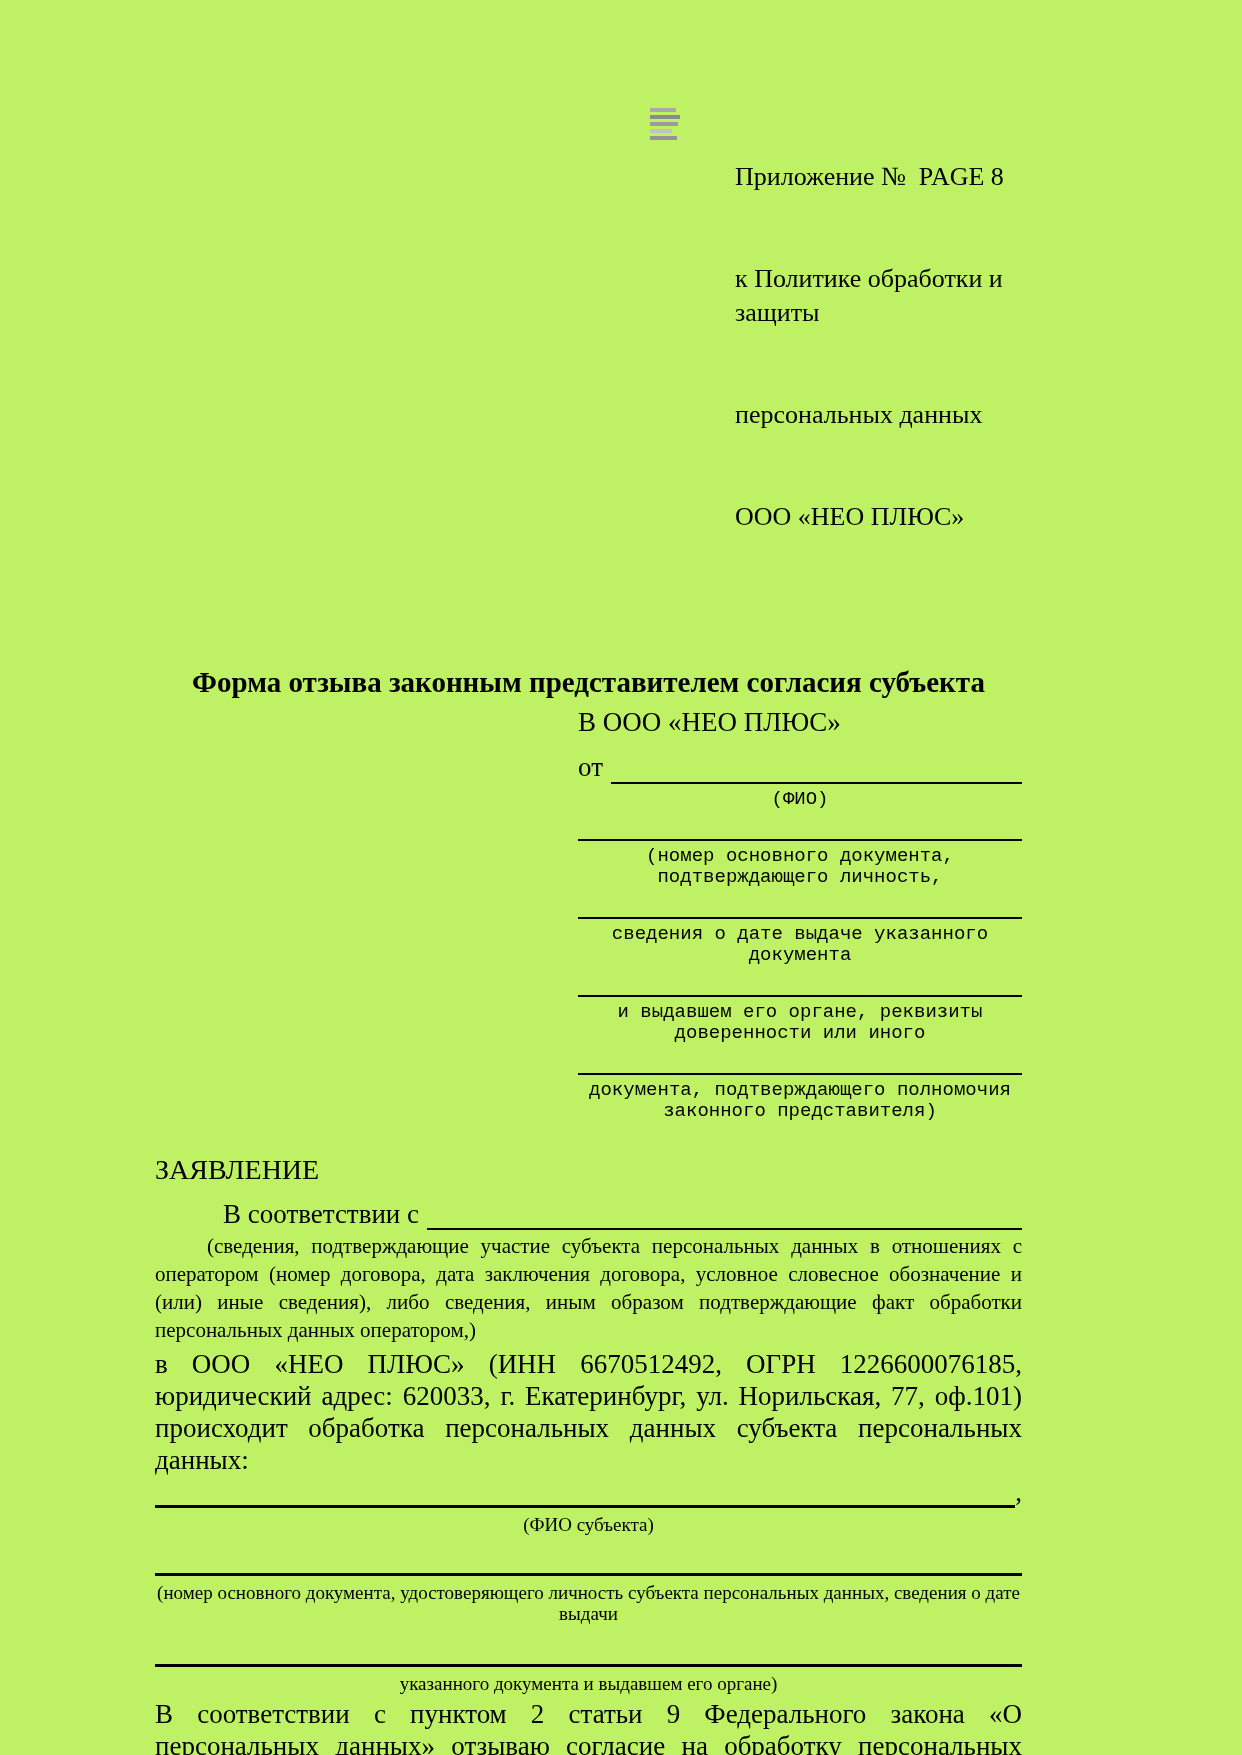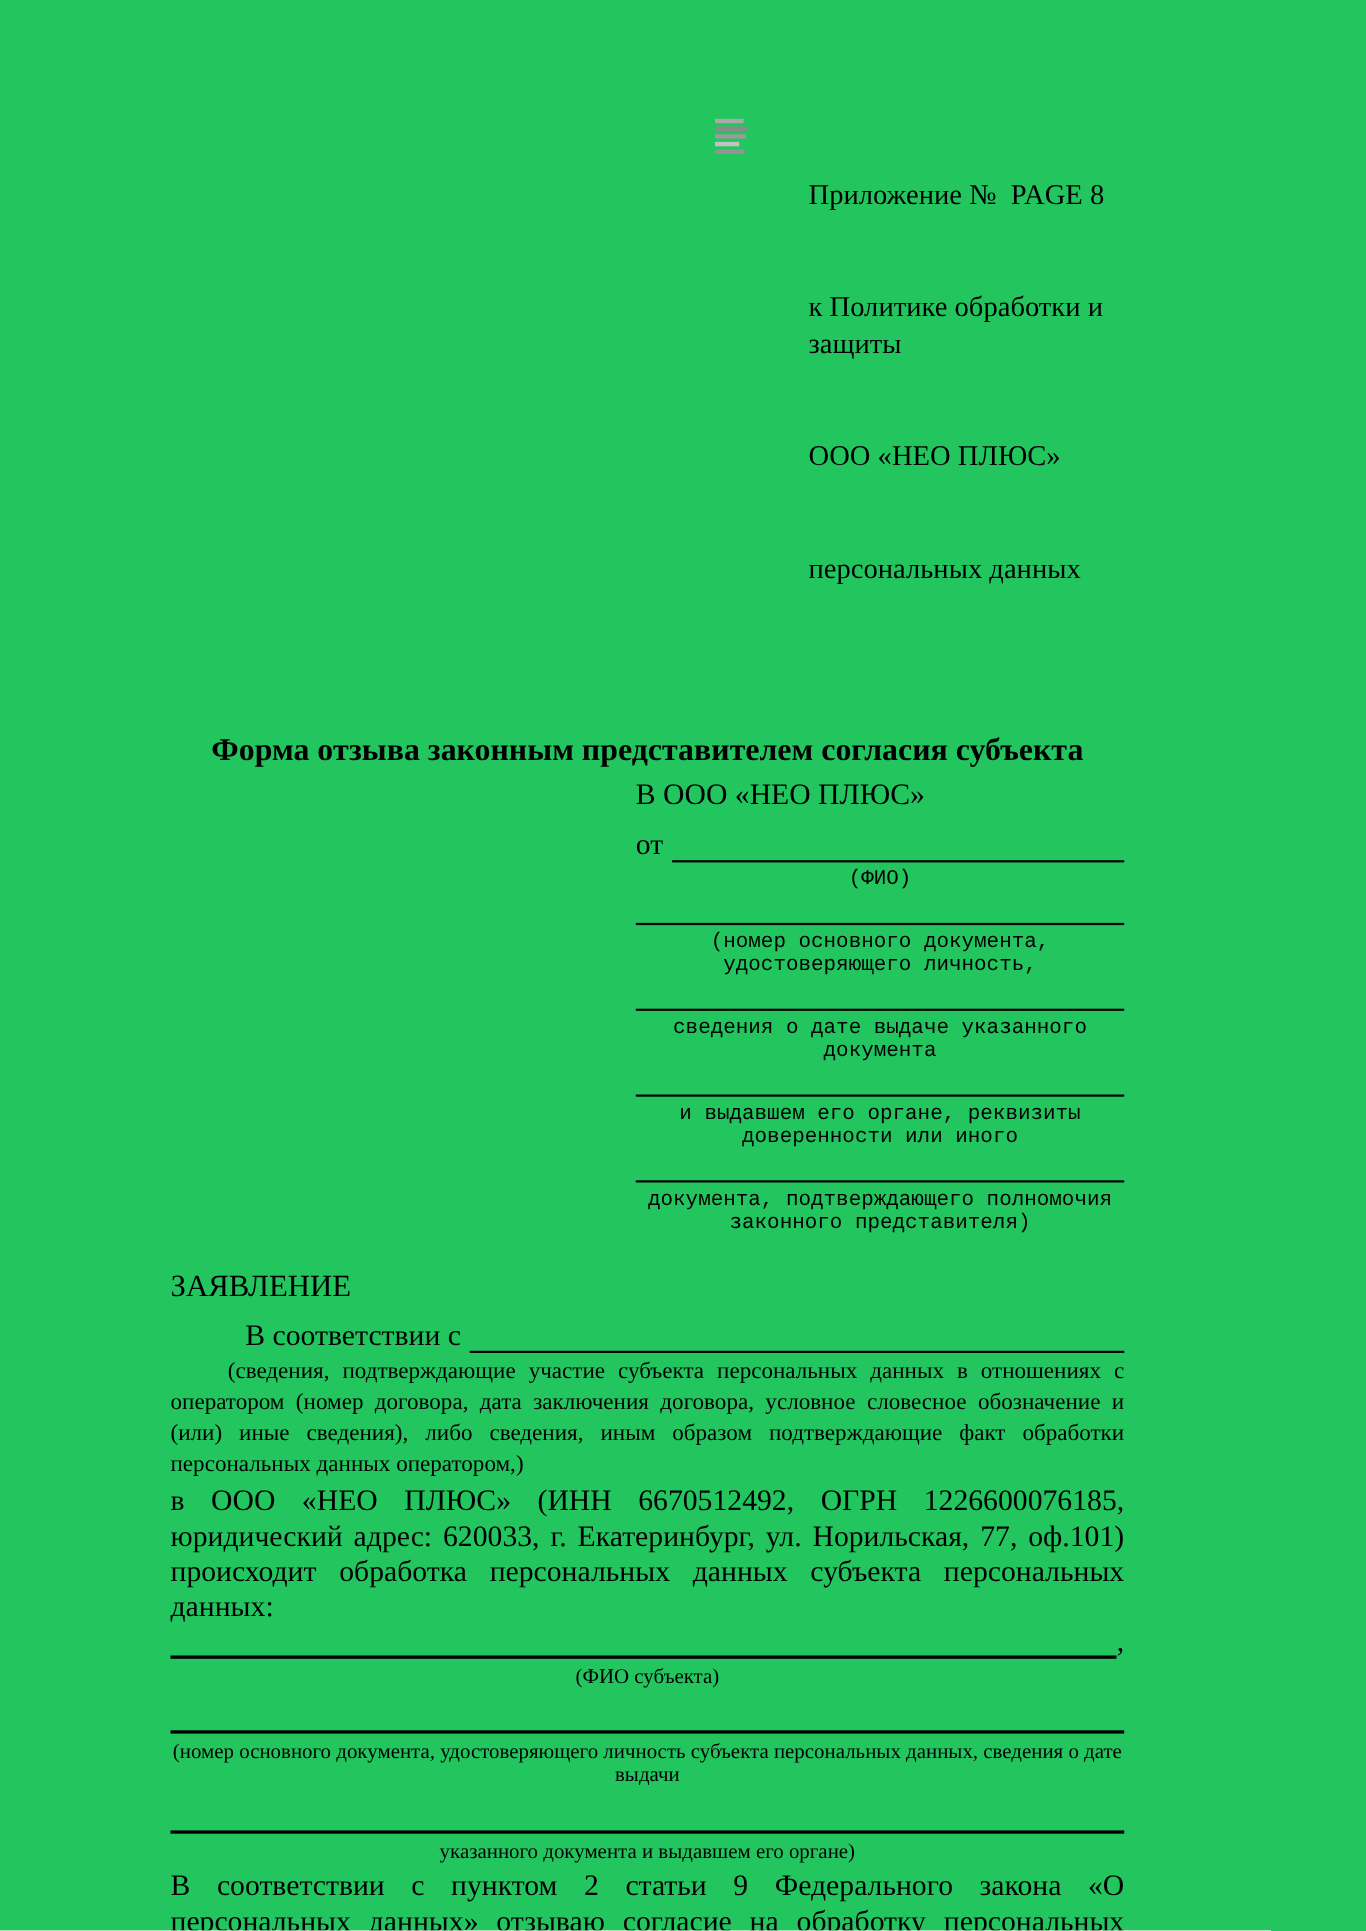--- a/index.html
+++ b/index.html
@@ -1,19 +1,19 @@
 <!DOCTYPE html>
 <html><head>
 <meta charset="utf-8">
 <style>
   html,body{margin:0;padding:0;background:#fff;}
   .page{
     position:relative;
     width:1242px;height:1755px;
-    background:#22c55e;color:#000;
+    background:#bef264;color:#000;
     font-family:"Liberation Serif","DejaVu Serif",serif;
     box-sizing:border-box;
     padding:0 220px 0 155px;
     overflow:hidden;
   }
   
   .artifact{position:absolute;left:650px;top:108px;width:30px;}
   .artifact i{display:block;height:4px;margin-bottom:3px;}
   .artifact i:nth-child(1){width:26px;background:#a9a9a9;}
   .artifact i:nth-child(2){width:30px;background:#8b8b8b;}
@@ -63,38 +63,38 @@
     <i></i>
       <i></i>
       <i></i>
       <i></i>
       <i></i>
   </div>
 
   <div class="header-block">
     <div>Приложение №  PAGE 8</div>
     <div>к Политике обработки и защиты</div>
+    <div>персональных данных</div>
     <div>ООО «НЕО ПЛЮС»</div>
-    <div>персональных данных</div>
   </div>
 
   <div class="title">
     <div>Форма отзыва законным представителем согласия субъекта</div>
   </div>
 
   <div class="addressee">
     <div class="to">В ООО «НЕО ПЛЮС»</div>
     <div class="from-row">
       <span class="label">от</span>
       <span class="fill"></span>
     </div>
     <div class="cap">(ФИО)</div>
 
     <div class="blank2"></div>
-    <div class="cap">(номер основного документа, удостоверяющего личность,</div>
+    <div class="cap">(номер основного документа, подтверждающего личность,</div>
 
     <div class="blank2"></div>
     <div class="cap">сведения о дате выдаче указанного документа</div>
 
     <div class="blank2"></div>
     <div class="cap">и выдавшем его органе, реквизиты доверенности или иного</div>
 
     <div class="blank2"></div>
     <div class="cap">документа, подтверждающего полномочия законного представителя)</div>
   </div>

